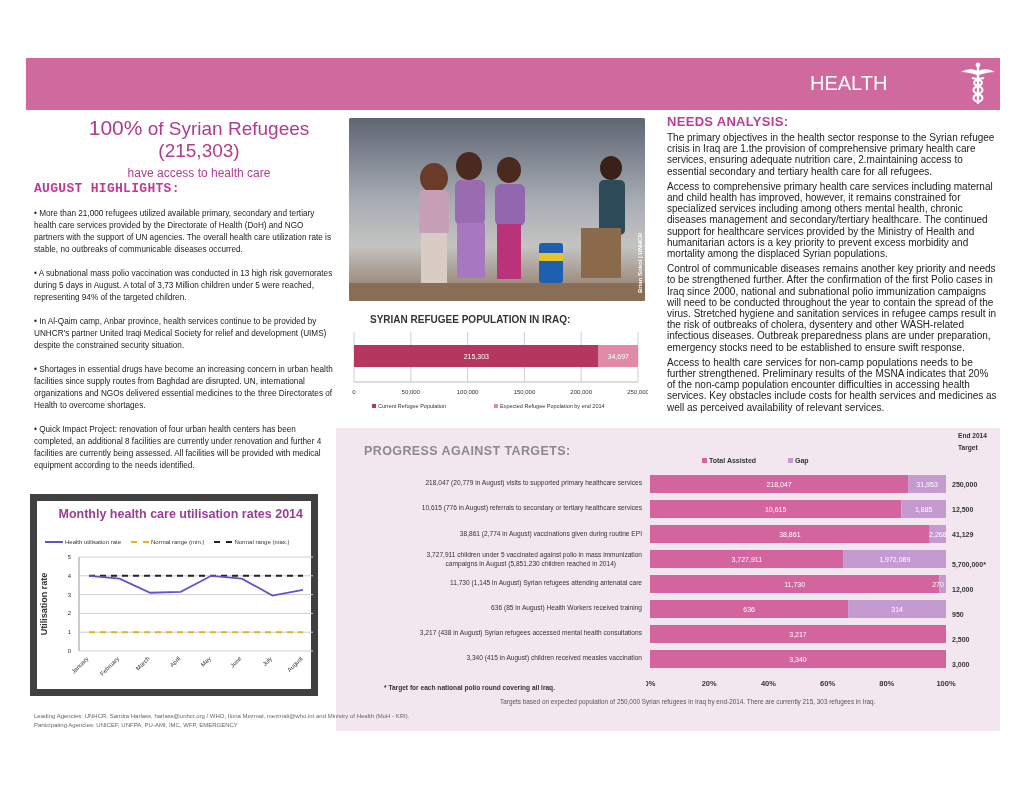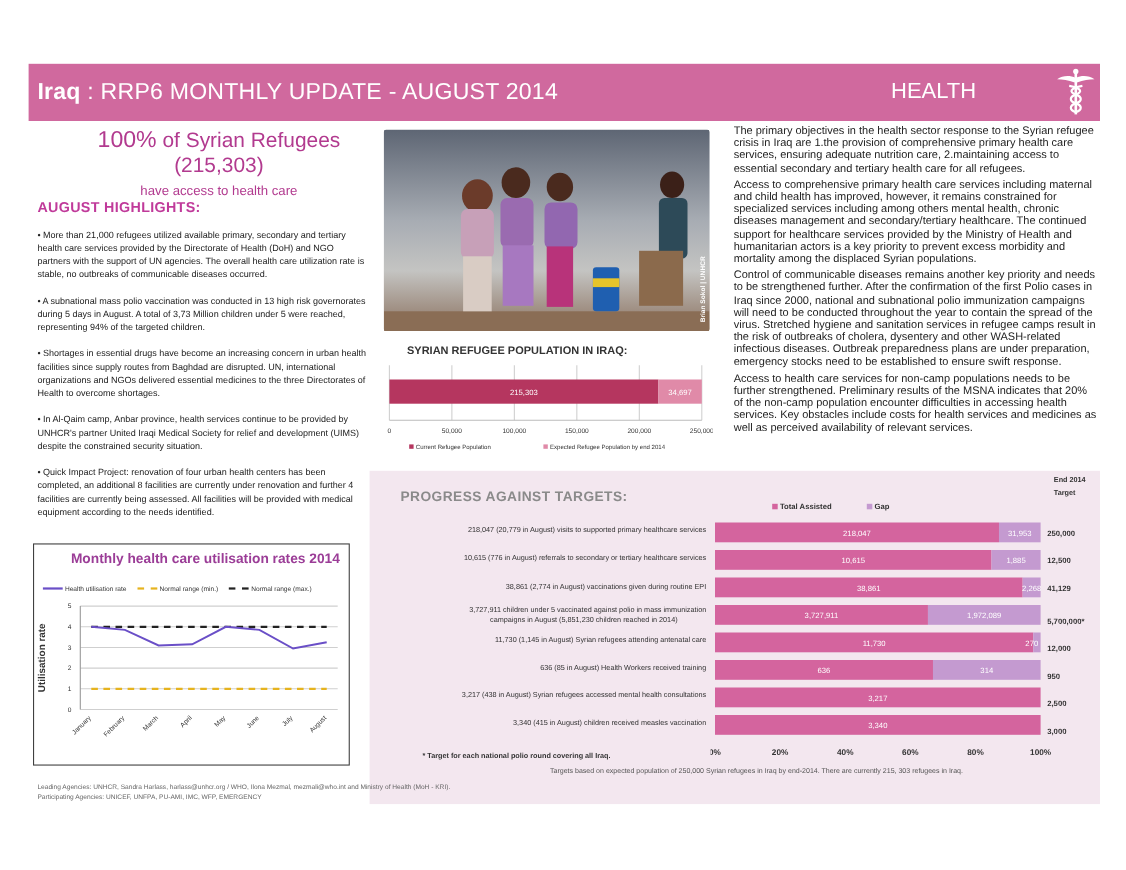--- a/index.html
+++ b/index.html
@@ -12,21 +12,21 @@
 
   .kpi { position: absolute; left: 60px; top: 116px; width: 278px; text-align: center; color: #b23a8f; }
   .kpi .big { font-size: 19px; }
   .kpi .big span.pct { font-size: 21px; }
   .kpi .line2 { font-size: 12px; margin-top: 4px; }
 
   .h-section { color: #c03a9a; font-weight: bold; font-size: 13px; letter-spacing: 0.3px; }
   .highlights { position: absolute; left: 34px; top: 181px; width: 300px; }
   .highlights p { font-size: 8.2px; line-height: 12px; margin-bottom: 9px; color: #222; margin-top: 12px; }
 
-  .mh-chart { position: absolute; left: 30px; top: 494px; width: 288px; height: 202px; border: 1px solid #404040; background: #fff; }
+  .mh-chart { position: absolute; left: 30px; top: 494px; width: 288px; height: 202px; border: 7px solid #404040; background: #fff; }
   .mh-title { position: absolute; right: 8px; top: 4px; text-align: right; color: #9b3d97; font-weight: bold; font-size: 12.5px; line-height: 18px; }
   .mh-legend { position: absolute; left: 8px; top: 38px; font-size: 6px; display: flex; gap: 10px; align-items: center; color: #333; }
   .mh-legend .sw { display: inline-block; width: 18px; height: 0; vertical-align: middle; margin-right: 2px; }
 
   .photo { position: absolute; left: 349px; top: 118px; width: 296px; height: 183px; overflow: hidden; border-radius: 2px; background: linear-gradient(180deg,#6a7280 0%, #9aa1aa 35%, #b8bcc0 60%, #9a8070 85%, #8a6f5a 100%); }
   .photo .credit { position: absolute; right: 2px; bottom: 8px; writing-mode: vertical-rl; transform: rotate(180deg); font-size: 6px; color: #fff; font-weight: bold; }
 
   .pop-title { position: absolute; left: 370px; top: 314px; font-size: 10px; font-weight: bold; color: #333; }
   .pop-chart { position: absolute; left: 348px; top: 328px; width: 300px; height: 90px; }
 
@@ -40,45 +40,44 @@
   .prog-label { position: absolute; right: 0; text-align: right; font-size: 6.6px; line-height: 9px; color: #333; white-space: nowrap; }
   .prog-chart { position: absolute; left: 310px; top: 0; width: 354px; height: 267px; }
   .prog-footnote { position: absolute; left: 48px; top: 256px; font-size: 6.6px; font-weight: bold; color: #333; }
   .targets-note { position: absolute; left: 500px; top: 698px; font-size: 6.4px; color: #555; }
   .footer { position: absolute; left: 34px; top: 712px; font-size: 6px; color: #666; line-height: 9px; }
 </style>
 </head>
 <body>
 
 <div class="banner">
-  <div class="banner-title"><b>Iraq</b><span> : RRP6 MONTHLY UPDATE - AUGUST 2014</span></div>
   <div class="banner-sector">HEALTH</div>
   <svg class="banner-icon" viewBox="0 0 40 44">
     <g fill="#fff" stroke="#fff">
       <rect x="18.8" y="2" width="2.4" height="40" stroke="none"></rect>
       <circle cx="20" cy="3" r="2.4" stroke="none"></circle>
       <path d="M20 9 C14 6 8 7 3 10 C8 10 13 11 19 13 Z" stroke="none"></path>
       <path d="M20 9 C26 6 32 7 37 10 C32 10 27 11 21 13 Z" stroke="none"></path>
       <path d="M14 16 C26 18 26 22 20 24 C14 26 14 30 20 32 C26 34 26 38 20 40" fill="none" stroke-width="2"></path>
       <path d="M26 16 C14 18 14 22 20 24 C26 26 26 30 20 32 C14 34 14 38 20 40" fill="none" stroke-width="2"></path>
     </g>
   </svg>
 </div>
 
 <div class="kpi">
   <div class="big"><span class="pct">100%</span><span> of Syrian Refugees (215,303)</span></div>
   <div class="line2">have access to health care</div>
 </div>
 
 <div class="highlights">
-  <div class="h-section" style="margin-bottom:10px;">AUGUST HIGHLIGHTS:</div>
+  <div class="h-section" style="margin-bottom:10px;font-family:Liberation Mono, monospace;">AUGUST HIGHLIGHTS:</div>
   <p>• More than 21,000 refugees utilized available primary, secondary and tertiary health care services provided by the Directorate of Health (DoH) and NGO partners with the support of UN agencies. The overall health care utilization rate is stable, no outbreaks of communicable diseases occurred.</p>
   <p>• A subnational mass polio vaccination was conducted in 13 high risk governorates during 5 days in August. A total of 3,73 Million children under 5 were reached, representing 94% of the targeted children.</p>
+  <p>• In Al-Qaim camp, Anbar province, health services continue to be provided by UNHCR's partner United Iraqi Medical Society for relief and development (UIMS) despite the constrained security situation.</p>
   <p>• Shortages in essential drugs have become an increasing concern in urban health facilities since supply routes from Baghdad are disrupted. UN, international organizations and NGOs delivered essential medicines to the three Directorates of Health to overcome shortages.</p>
-  <p>• In Al-Qaim camp, Anbar province, health services continue to be provided by UNHCR's partner United Iraqi Medical Society for relief and development (UIMS) despite the constrained security situation.</p>
   <p>• Quick Impact Project: renovation of four urban health centers has been completed, an additional 8 facilities are currently under renovation and further 4 facilities are currently being assessed. All facilities will be provided with medical equipment according to the needs identified.</p>
 </div>
 
 <div class="mh-chart">
   <div class="mh-title">Monthly health care utilisation rates 2014</div>
   <div class="mh-legend">
     <span><span class="sw" style="border-top:2px solid #6a4fc7"></span><span>Health utilisation rate</span></span>
     <span><span class="sw" style="border-top:2px dashed #e6b31e"></span><span>Normal range (min.)</span></span>
     <span><span class="sw" style="border-top:2px dashed #222"></span><span>Normal range (max.)</span></span>
   </div>
@@ -163,20 +162,21 @@
     <rect x="250.584208" y="17" width="39.41579200000001" height="22" fill="#e08aa8"></rect>
     <text x="128.292104" y="31" font-size="7" fill="#fff" text-anchor="middle" font-family="Liberation Sans, sans-serif">215,303</text>
     <text x="270.292104" y="31" font-size="7" fill="#fff" text-anchor="middle" font-family="Liberation Sans, sans-serif">34,697</text>
     <rect x="24" y="76" width="4" height="4" fill="#b5365f"></rect>
     <text x="30" y="80" font-size="5.5" fill="#333" font-family="Liberation Sans, sans-serif">Current Refugee Population</text>
     <rect x="146" y="76" width="4" height="4" fill="#e08aa8"></rect>
     <text x="152" y="80" font-size="5.5" fill="#333" font-family="Liberation Sans, sans-serif">Expected Refugee Population by end 2014</text>
   </svg>
 
 <div class="needs">
+  <div class="h-section">NEEDS ANALYSIS:</div>
   <p>The primary objectives in the health sector response to the Syrian refugee crisis in Iraq are 1.the provision of comprehensive primary health care services, ensuring adequate nutrition care, 2.maintaining access to essential secondary and tertiary health care for all refugees.</p>
   <p>Access to comprehensive primary health care services including maternal and child health has improved, however, it remains constrained for specialized services including among others mental health, chronic diseases management and secondary/tertiary healthcare. The continued support for healthcare services provided by the Ministry of Health and humanitarian actors is a key priority to prevent excess morbidity and mortality among the displaced Syrian populations.</p>
   <p>Control of communicable diseases remains another key priority and needs to be strengthened further. After the confirmation of the first Polio cases in Iraq since 2000, national and subnational polio immunization campaigns will need to be conducted throughout the year to contain the spread of the virus. Stretched hygiene and sanitation services in refugee camps result in the risk of outbreaks of cholera, dysentery and other WASH-related infectious diseases. Outbreak preparedness plans are under preparation, emergency stocks need to be established to ensure swift response.</p>
   <p>Access to health care services for non-camp populations needs to be further strengthened. Preliminary results of the MSNA indicates that 20% of the non-camp population encounter difficulties in accessing health services. Key obstacles include costs for health services and medicines as well as perceived availability of relevant services.</p>
 </div>
 
 <div class="progress-panel">
   <div class="prog-title">PROGRESS AGAINST TARGETS:</div>
   <div class="prog-labels">
     <div class="prog-label" style="top:50px">218,047 (20,779 in August) visits to supported primary healthcare services</div>

